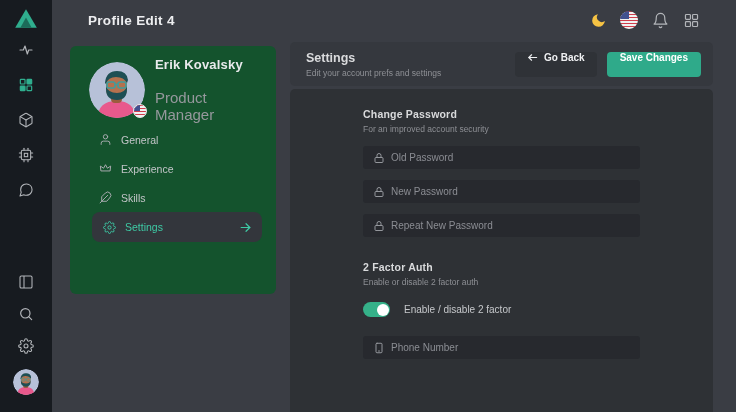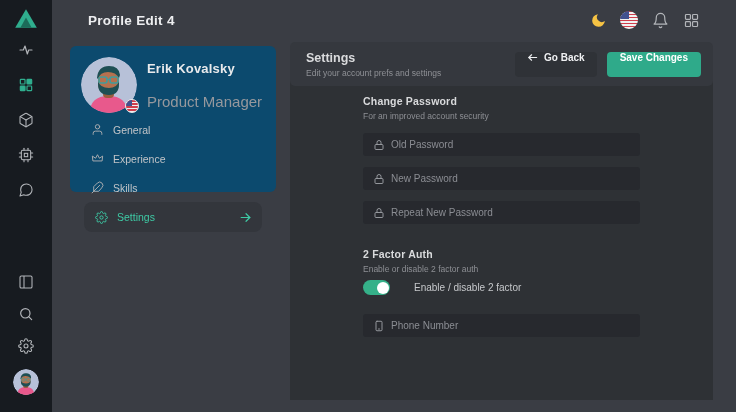--- a/index.html
+++ b/index.html
@@ -32,22 +32,22 @@
   .tb-title { margin-left:16px; font-size:13.5px; font-weight:bold; color:#edeef0; letter-spacing:.3px; }
   .tb-right { margin-left:auto; display:flex; align-items:center; gap:13px; padding-right:24px; }
   .tb-icon { width:18px; height:18px; display:flex; align-items:center; justify-content:center;
              color:#b2b5b9; cursor:pointer; }
   .tb-icon svg { width:17px; height:17px; }
   .flag { border-radius:50%; overflow:hidden; position:relative;
           background:repeating-linear-gradient(180deg,#cf3e4c 0 1.5px,#f1f1f1 1.5px 3px); }
   .flag::after { content:""; position:absolute; left:0; top:0; width:52%; height:46%; background:#41518f; }
   .flag-top { width:18px; height:18px; }
   
-  .pcard { position:absolute; left:70px; top:46px; width:206px; height:146px;
-           background:#0c4a6e; border-radius:6px; z-index:2; }
+  .pcard { position:absolute; left:70px; top:46px; width:206px; height:248px;
+           background:#14532d; border-radius:6px; z-index:2;padding-left:8px; }
   .pc-header { display:flex; align-items:center; padding:11px 12px 0 11px; }
   .avatar-wrap { position:relative; width:56px; height:56px; flex:0 0 auto; }
   .avatar-img { width:56px; height:56px; border-radius:50%; overflow:hidden; }
   .flag-badge { position:absolute; right:-2px; bottom:0; width:14px; height:14px;
                 border:1.5px solid #ececec; }
   .pc-info { margin-left:10px; }
   .pc-name { font-size:13px; font-weight:bold; color:#e9eaec; letter-spacing:.2px; }
   .pc-role { font-size:15px; color:#96989d; margin-top:17px; }
   .pc-menu { padding:2px 14px 0 14px; }
   .menu-item { display:flex; align-items:center; height:29px; padding-left:7px;
@@ -64,35 +64,35 @@
            padding:0 12px 0 16px; z-index:2; }
   .sh-title { font-size:12.5px; font-weight:bold; color:#dadbdd; }
   .sh-sub { font-size:8.5px; color:#8e9095; margin-top:3px; }
   .sh-btns { margin-left:auto; display:flex; gap:10px; }
   .btn { height:25px; border:0; border-radius:4px; font-size:10px; font-weight:bold;
          font-family:inherit; display:flex; align-items:flex-start; cursor:pointer; }
   .btn-goback { background:#2f3237; color:#eff0f2; padding:0 12px; gap:6px; }
   .btn-goback svg { width:11px; height:11px; }
   .btn-save { background:#2faa8a; color:#ffffff; padding:0 13px; }
   
-  .sbody { position:absolute; left:290px; top:76px; width:423px; height:324px;
+  .sbody { position:absolute; left:290px; top:89px; width:423px; height:324px;
            background:#2e3135; border-radius:5px 5px 0 0; z-index:1; }
   .sb-content { width:277px; margin:0 auto; padding-top:19px; }
   .sec-title { font-size:10.5px; font-weight:bold; color:#d9dadc; letter-spacing:.2px; }
   .sec-sub { font-size:8.5px; color:#8d8f94; margin-top:4px; }
   .field { display:flex; align-items:center; height:23px; background:#27292e; border-radius:3px;
            margin-top:11px; padding:0 10px; gap:6px; }
   .f-first { margin-top:12px; }
   .f-icon { color:#9a9da2; display:flex; flex:0 0 auto; }
   .f-icon svg { width:12px; height:12px; }
   .field input { flex:1; background:transparent; border:0; outline:0; color:#c8cacd;
                  font-size:10px; font-family:inherit; }
   .field input::placeholder { color:#8b8d93; }
   .sec-2fa { margin-top:24px; }
-  .toggle-row { display:flex; align-items:center; gap:24px; margin-top:6px; }
+  .toggle-row { display:flex; align-items:center; gap:14px; margin-top:15px; }
   .toggle { width:27px; height:15px; border-radius:8px; background:#35b189; position:relative; cursor:pointer; }
   .toggle-knob { position:absolute; right:1.5px; top:1.5px; width:12px; height:12px;
                  border-radius:50%; background:#fff; }
   .toggle-label { font-size:10px; color:#c6c8cb; }
   .f-phone { margin-top:19px; }
   .sec-notif { margin-top:21px; }
 </style>
 </head>
 <body>
 

